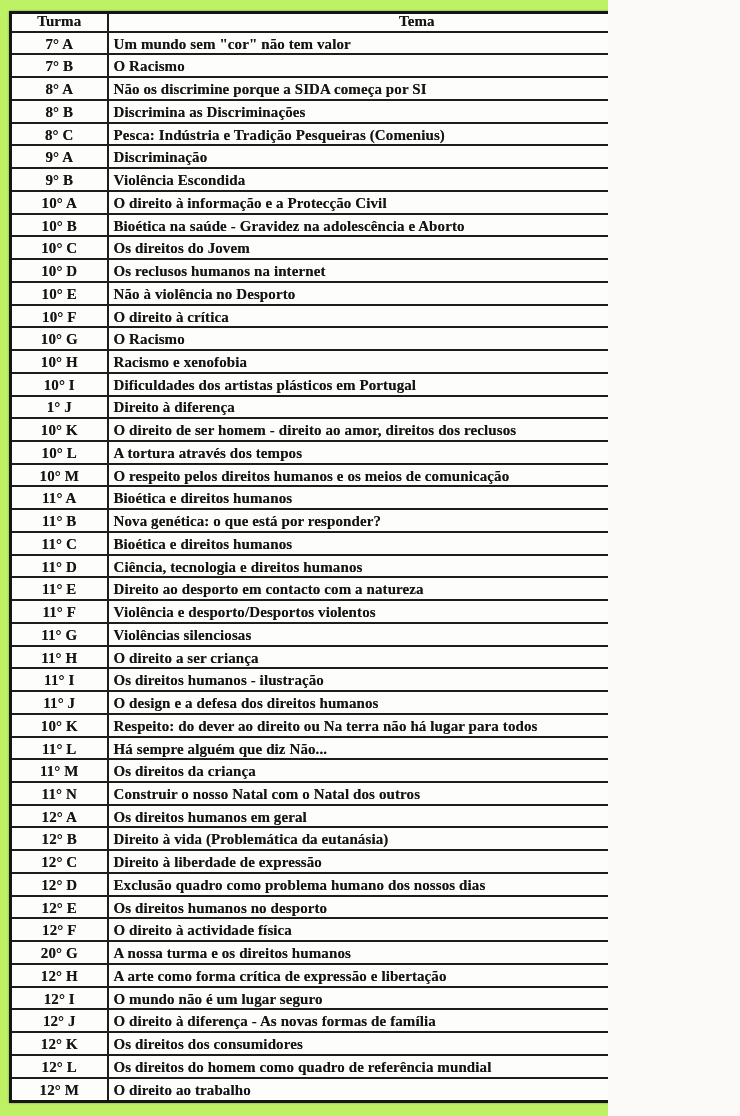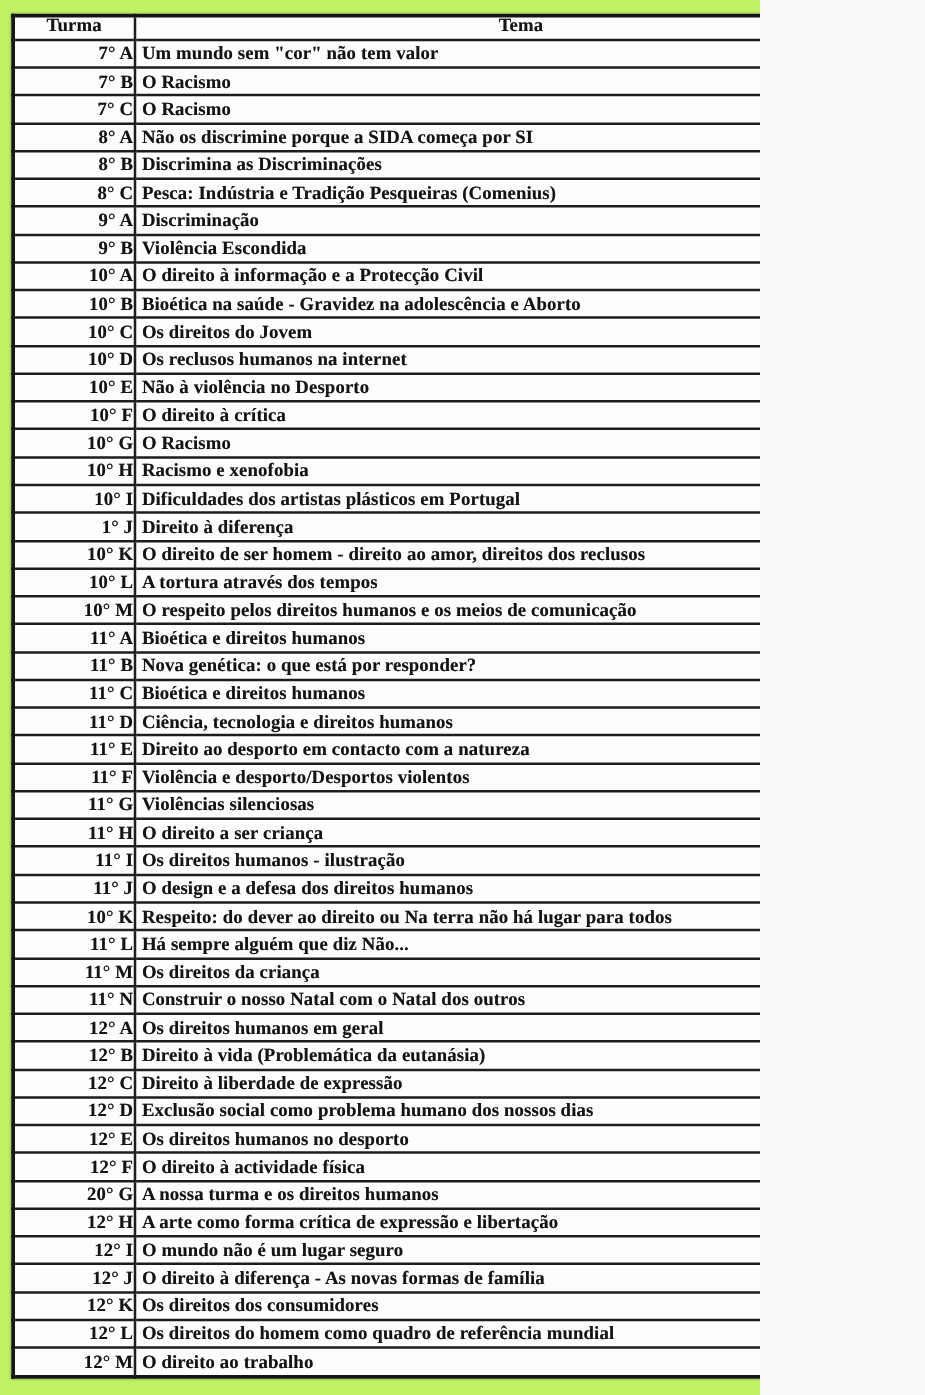--- a/index.html
+++ b/index.html
@@ -35,21 +35,21 @@
     font-size: 15px;
     font-weight: 700;
     line-height: 1.05;
     color: #141414;
     letter-spacing: 0.1px;
     white-space: nowrap;
     overflow: hidden;
     text-shadow: 0 0 0.5px rgba(20,20,20,0.55);
   }
   th { font-weight: 700; text-align: center; }
-  td.turma { text-align: right; }
+  td.turma { text-align: center; }
   td.tema { text-align: left; padding-left: 5px; }
 </style>
 </head>
 <body>
 
 <div class="page">
   <table class="scan-table">
     <colgroup>
       <col class="col-turma">
       <col class="col-tema">
@@ -63,24 +63,20 @@
     <tbody>
         <tr>
           <td class="turma">7° A</td>
           <td class="tema">Um mundo sem "cor" não tem valor</td>
         </tr>
         <tr>
           <td class="turma">7° B</td>
           <td class="tema">O Racismo</td>
         </tr>
         <tr>
-          <td class="turma">7° C</td>
-          <td class="tema">O Racismo</td>
-        </tr>
-        <tr>
           <td class="turma">8° A</td>
           <td class="tema">Não os discrimine porque a SIDA começa por SI</td>
         </tr>
         <tr>
           <td class="turma">8° B</td>
           <td class="tema">Discrimina as Discriminações</td>
         </tr>
         <tr>
           <td class="turma">8° C</td>
           <td class="tema">Pesca: Indústria e Tradição Pesqueiras (Comenius)</td>
@@ -208,21 +204,21 @@
         <tr>
           <td class="turma">12° B</td>
           <td class="tema">Direito à vida (Problemática da eutanásia)</td>
         </tr>
         <tr>
           <td class="turma">12° C</td>
           <td class="tema">Direito à liberdade de expressão</td>
         </tr>
         <tr>
           <td class="turma">12° D</td>
-          <td class="tema">Exclusão social como problema humano dos nossos dias</td>
+          <td class="tema">Exclusão quadro como problema humano dos nossos dias</td>
         </tr>
         <tr>
           <td class="turma">12° E</td>
           <td class="tema">Os direitos humanos no desporto</td>
         </tr>
         <tr>
           <td class="turma">12° F</td>
           <td class="tema">O direito à actividade física</td>
         </tr>
         <tr>

